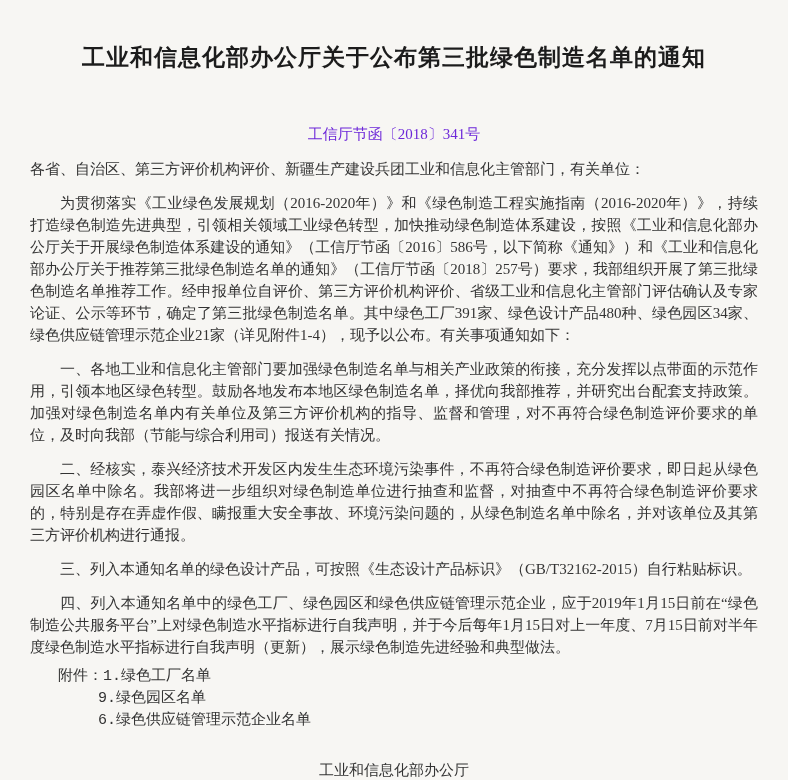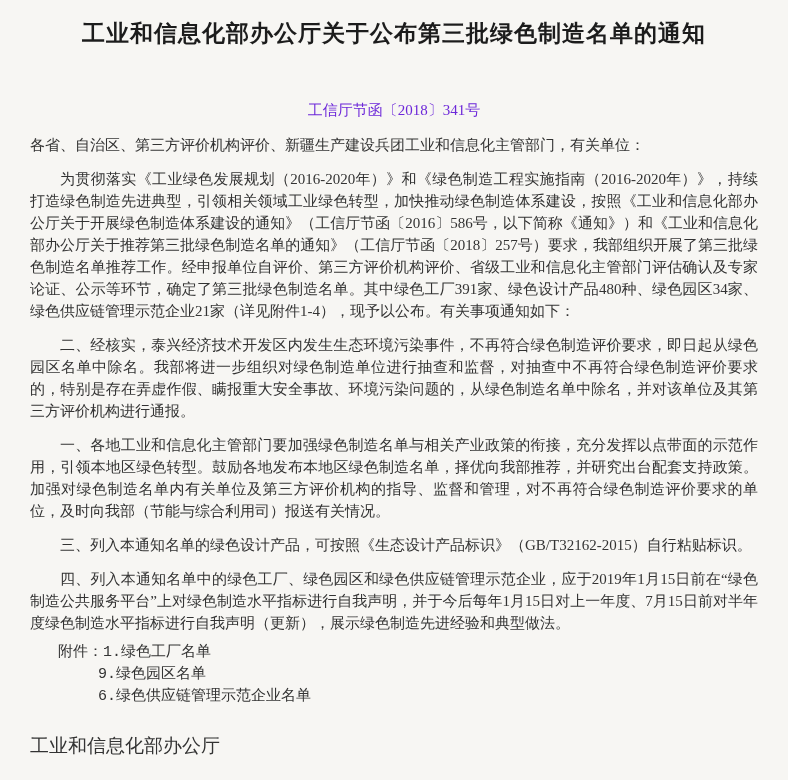--- a/index.html
+++ b/index.html
@@ -4,21 +4,21 @@
 <style>
   html, body { margin: 0; padding: 0; }
   body {
     width: 788px;
     height: 780px;
     background: #f7f6f3;
     color: #333333;
     font-family: "Liberation Serif", "DejaVu Serif", serif;
     overflow: hidden;
   }
-  .page { padding: 16px 30px 0 30px; box-sizing: border-box; }
+  .page { padding: 16px 30px 0 30px; box-sizing: border-box; margin-top: 24px; }
   .title {
     margin: 0;
     padding-top: 2px;
     text-align: center;
     font-family: "Liberation Sans", "DejaVu Sans", sans-serif;
     font-weight: bold;
     font-size: 23px;
     line-height: 31px;
     letter-spacing: 1px;
     color: #1c1c1c;
@@ -45,41 +45,41 @@
   .attachments {
     margin-top: 8px;
     font-size: 15px;
     line-height: 22px;
     padding-left: 28px;
   }
   .att-row { white-space: nowrap; font-family: Liberation Mono, monospace; }
   .att-row.rest { padding-left: 40px; }
   .signature {
     margin-top: 27px;
-    text-align: left;
-    font-size: 19px;
+    text-align: center;
+    font-size: 15px;
     line-height: 22px;
   }
 </style>
 </head>
 <body>
 
 <div class="page">
 
   <h1 class="title">工业和信息化部办公厅关于公布第三批绿色制造名单的通知</h1>
 
   <div class="doc-number">工信厅节函〔2018〕341号</div>
 
   <div class="salutation">各省、自治区、第三方评价机构评价、新疆生产建设兵团工业和信息化主管部门，有关单位：</div>
 
   <p class="para">为贯彻落实《工业绿色发展规划（2016-2020年）》和《绿色制造工程实施指南（2016-2020年）》，持续打造绿色制造先进典型，引领相关领域工业绿色转型，加快推动绿色制造体系建设，按照《工业和信息化部办公厅关于开展绿色制造体系建设的通知》（工信厅节函〔2016〕586号，以下简称《通知》）和《工业和信息化部办公厅关于推荐第三批绿色制造名单的通知》（工信厅节函〔2018〕257号）要求，我部组织开展了第三批绿色制造名单推荐工作。经申报单位自评价、第三方评价机构评价、省级工业和信息化主管部门评估确认及专家论证、公示等环节，确定了第三批绿色制造名单。其中绿色工厂391家、绿色设计产品480种、绿色园区34家、绿色供应链管理示范企业21家（详见附件1-4），现予以公布。有关事项通知如下：</p>
 
+  <p class="para">一、各地工业和信息化主管部门要加强绿色制造名单与相关产业政策的衔接，充分发挥以点带面的示范作用，引领本地区绿色转型。鼓励各地发布本地区绿色制造名单，择优向我部推荐，并研究出台配套支持政策。加强对绿色制造名单内有关单位及第三方评价机构的指导、监督和管理，对不再符合绿色制造评价要求的单位，及时向我部（节能与综合利用司）报送有关情况。</p>
+
   <p class="para">二、经核实，泰兴经济技术开发区内发生生态环境污染事件，不再符合绿色制造评价要求，即日起从绿色园区名单中除名。我部将进一步组织对绿色制造单位进行抽查和监督，对抽查中不再符合绿色制造评价要求的，特别是存在弄虚作假、瞒报重大安全事故、环境污染问题的，从绿色制造名单中除名，并对该单位及其第三方评价机构进行通报。</p>
-
-  <p class="para">一、各地工业和信息化主管部门要加强绿色制造名单与相关产业政策的衔接，充分发挥以点带面的示范作用，引领本地区绿色转型。鼓励各地发布本地区绿色制造名单，择优向我部推荐，并研究出台配套支持政策。加强对绿色制造名单内有关单位及第三方评价机构的指导、监督和管理，对不再符合绿色制造评价要求的单位，及时向我部（节能与综合利用司）报送有关情况。</p>
 
   <p class="para">三、列入本通知名单的绿色设计产品，可按照《生态设计产品标识》（GB/T32162-2015）自行粘贴标识。</p>
 
   <p class="para">四、列入本通知名单中的绿色工厂、绿色园区和绿色供应链管理示范企业，应于2019年1月15日前在“绿色制造公共服务平台”上对绿色制造水平指标进行自我声明，并于今后每年1月15日对上一年度、7月15日前对半年度绿色制造水平指标进行自我声明（更新），展示绿色制造先进经验和典型做法。</p>
 
   <div class="attachments">
     <div class="att-row first">
       <span>附件：</span><span>1.绿色工厂名单</span>
     </div>
     <div class="att-row rest">9.绿色园区名单</div>

